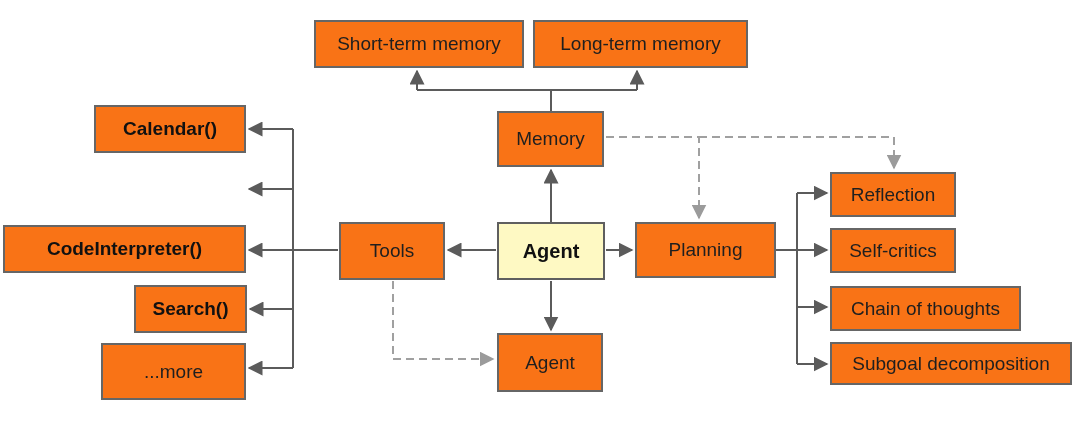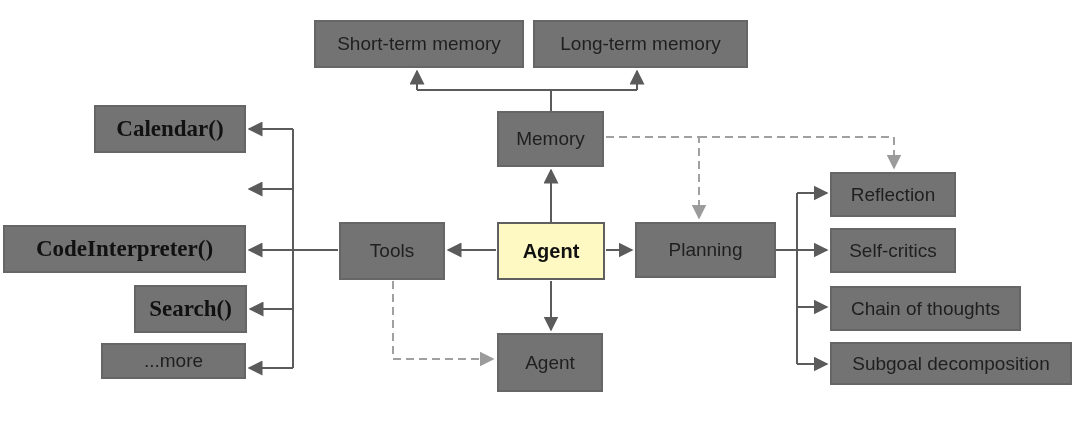--- a/index.html
+++ b/index.html
@@ -7,45 +7,45 @@
     position:relative;
     width:1080px;height:428px;
     background:#ffffff;
     font-family:"Liberation Sans", sans-serif;
     overflow:hidden;
   }
   #wires{position:absolute;left:0;top:0;z-index:0;}
   .node{
     position:absolute;
     box-sizing:border-box;
-    background:#737373;
+    background:#f97316;
     border:2px solid #666666;
     display:flex;align-items:center;justify-content:center;
     font-size:19px;color:#1f1f1f;
     z-index:1;
     white-space:nowrap;
   }
   .node.mono{
-    font-family:Liberation Serif, serif;
-    font-weight:bold;font-size:23px;letter-spacing:0px;color:#111111;
+    font-family:Liberation Sans, sans-serif;
+    font-weight:bold;font-size:19px;letter-spacing:0px;color:#111111;
   }
   .node.agent{
     background:#fef9c3;
     border-color:#5f5f5f;
     font-weight:bold;font-size:20px;color:#111111;
   }
   
   .n-short{left:314px;top:20px;width:210px;height:48px;}
   .n-long{left:533px;top:20px;width:215px;height:48px;}
   .n-memory{left:497px;top:111px;width:107px;height:56px;}
   .n-calendar{left:94px;top:105px;width:152px;height:48px;}
   .n-calculator{left:79px;top:165px;width:167px;height:48px;}
   .n-codeinterpreter{left:3px;top:225px;width:243px;height:48px;}
   .n-search{left:134px;top:285px;width:113px;height:48px;}
-  .n-more{left:101px;top:343px;width:145px;height:36px;}
+  .n-more{left:101px;top:343px;width:145px;height:57px;}
   .n-tools{left:339px;top:222px;width:106px;height:58px;}
   .n-agent{left:497px;top:222px;width:108px;height:58px;}
   .n-planning{left:635px;top:222px;width:141px;height:56px;}
   .n-action{left:497px;top:333px;width:106px;height:59px;}
   .n-reflection{left:830px;top:172px;width:126px;height:45px;}
   .n-selfcritics{left:830px;top:228px;width:126px;height:45px;}
   .n-chain{left:830px;top:286px;width:191px;height:45px;}
   .n-subgoal{left:830px;top:342px;width:242px;height:43px;}
 </style>
 </head>

